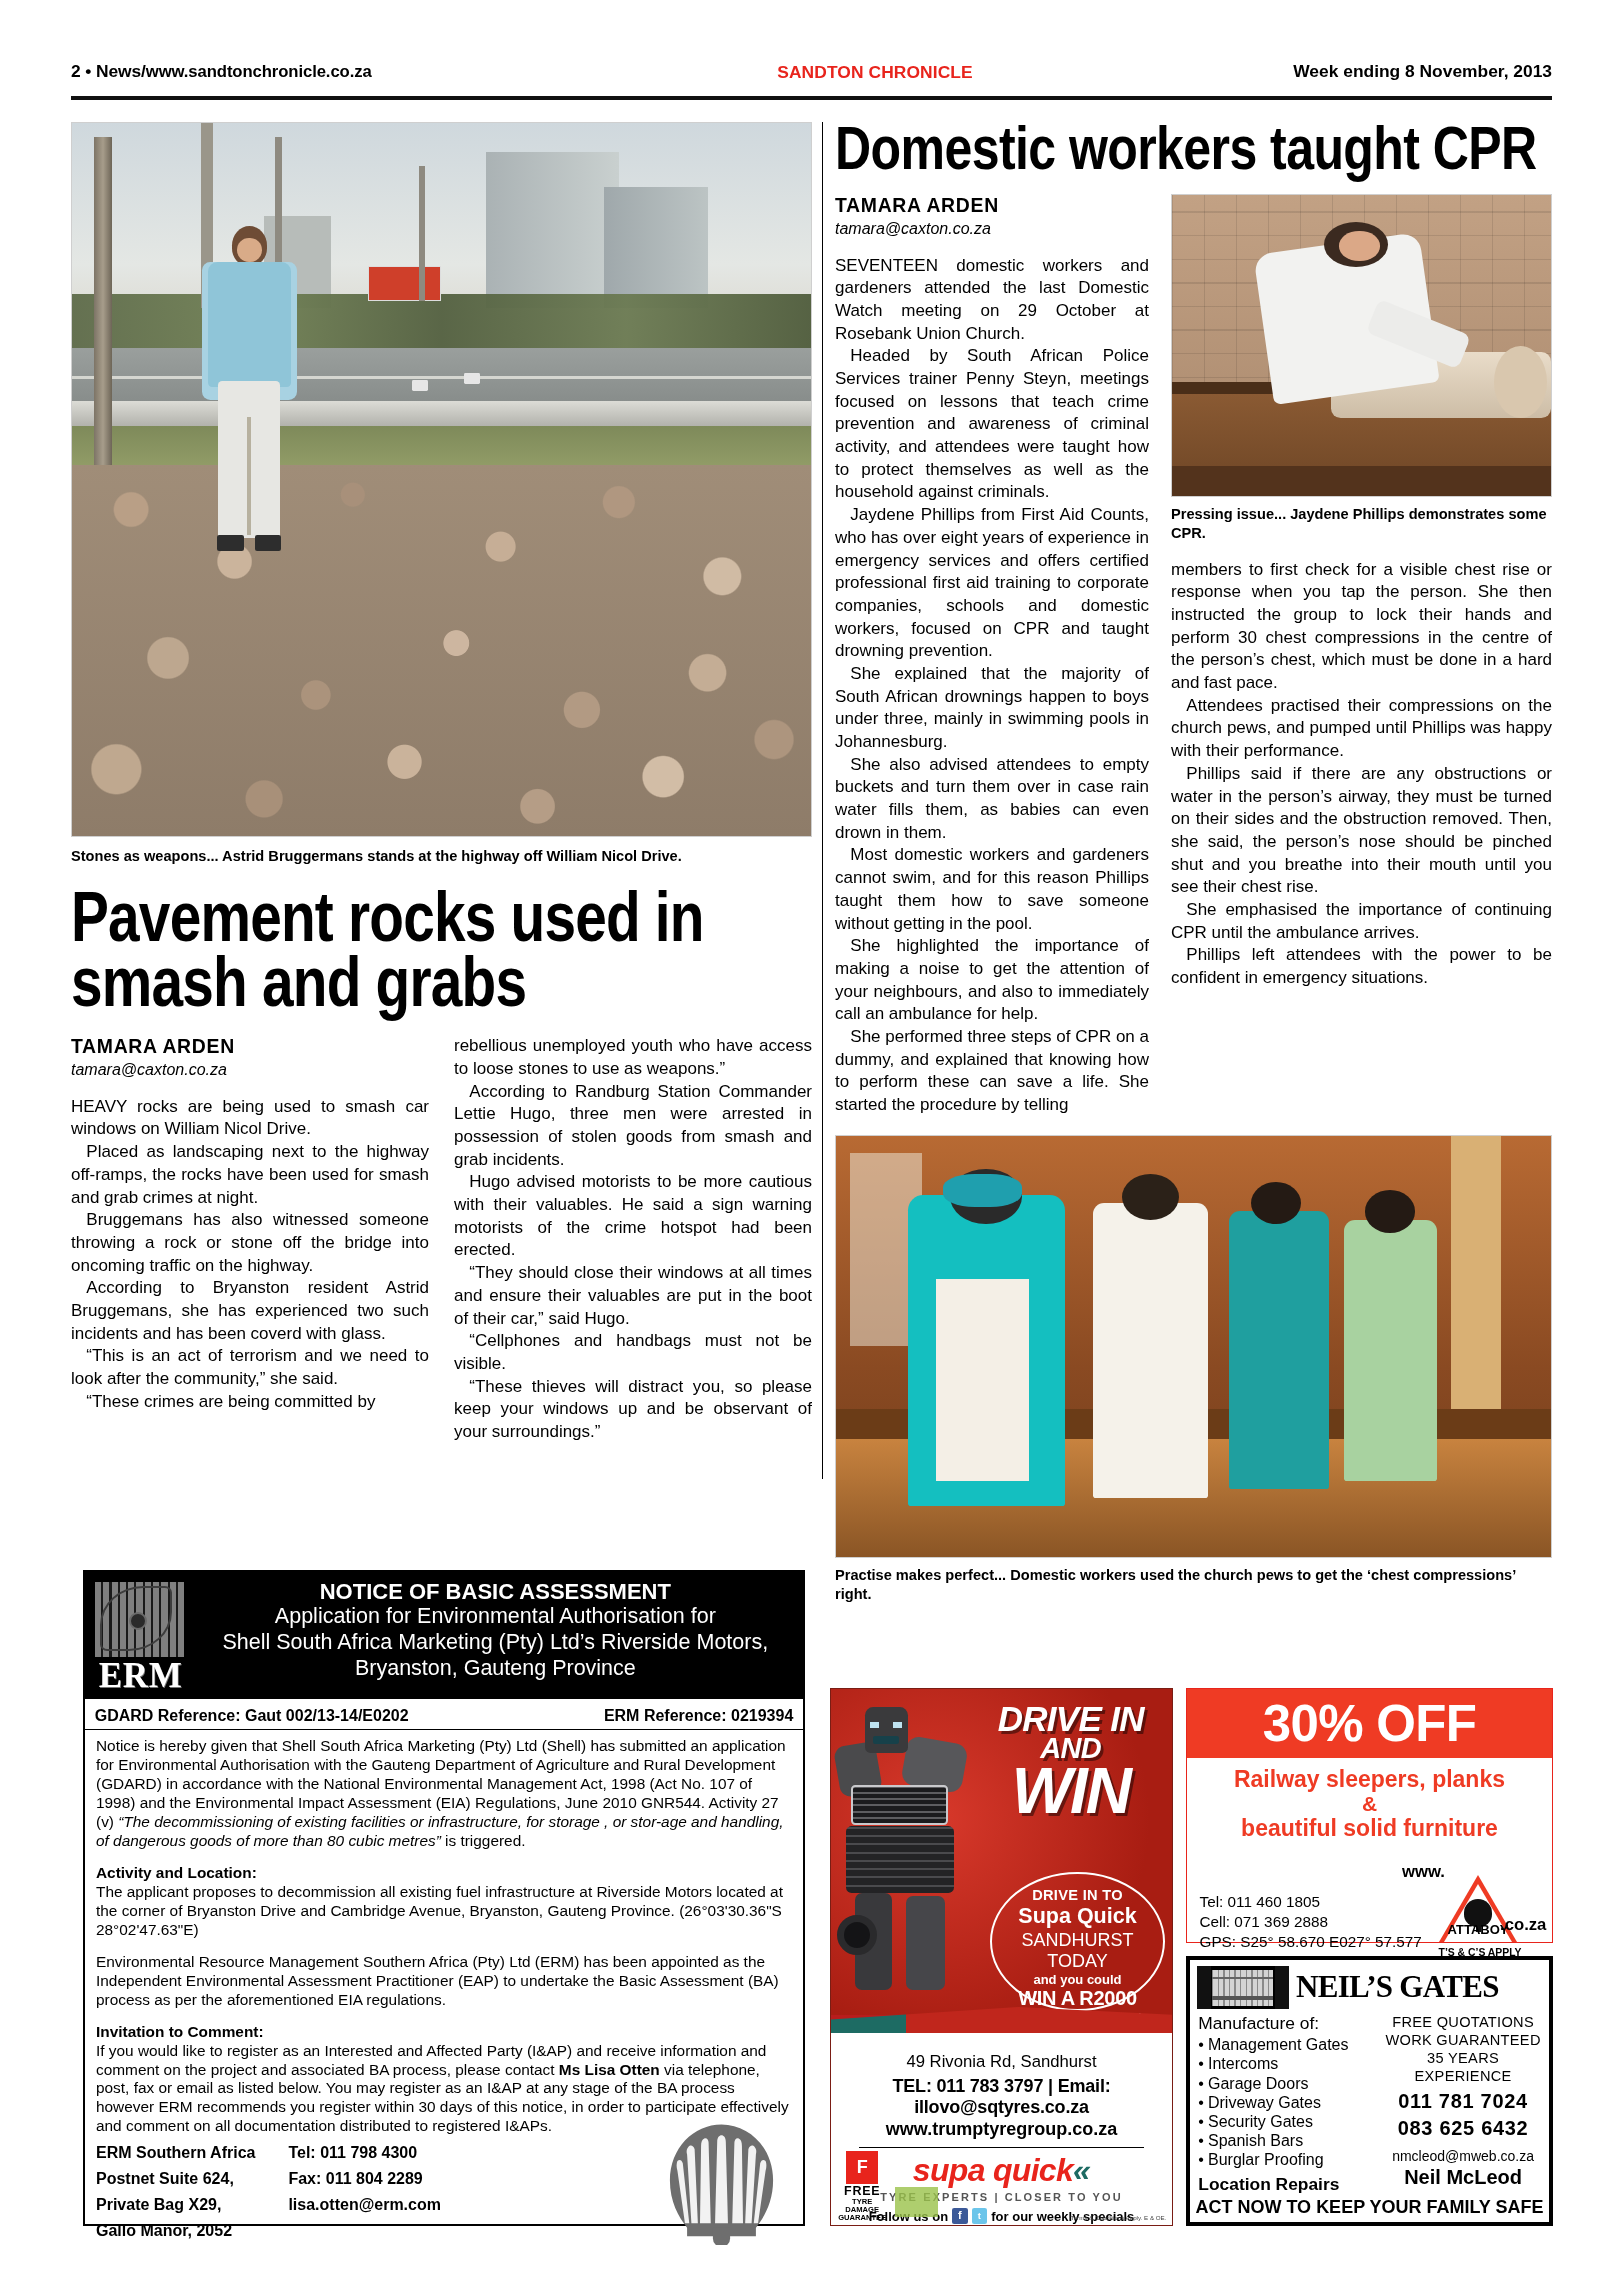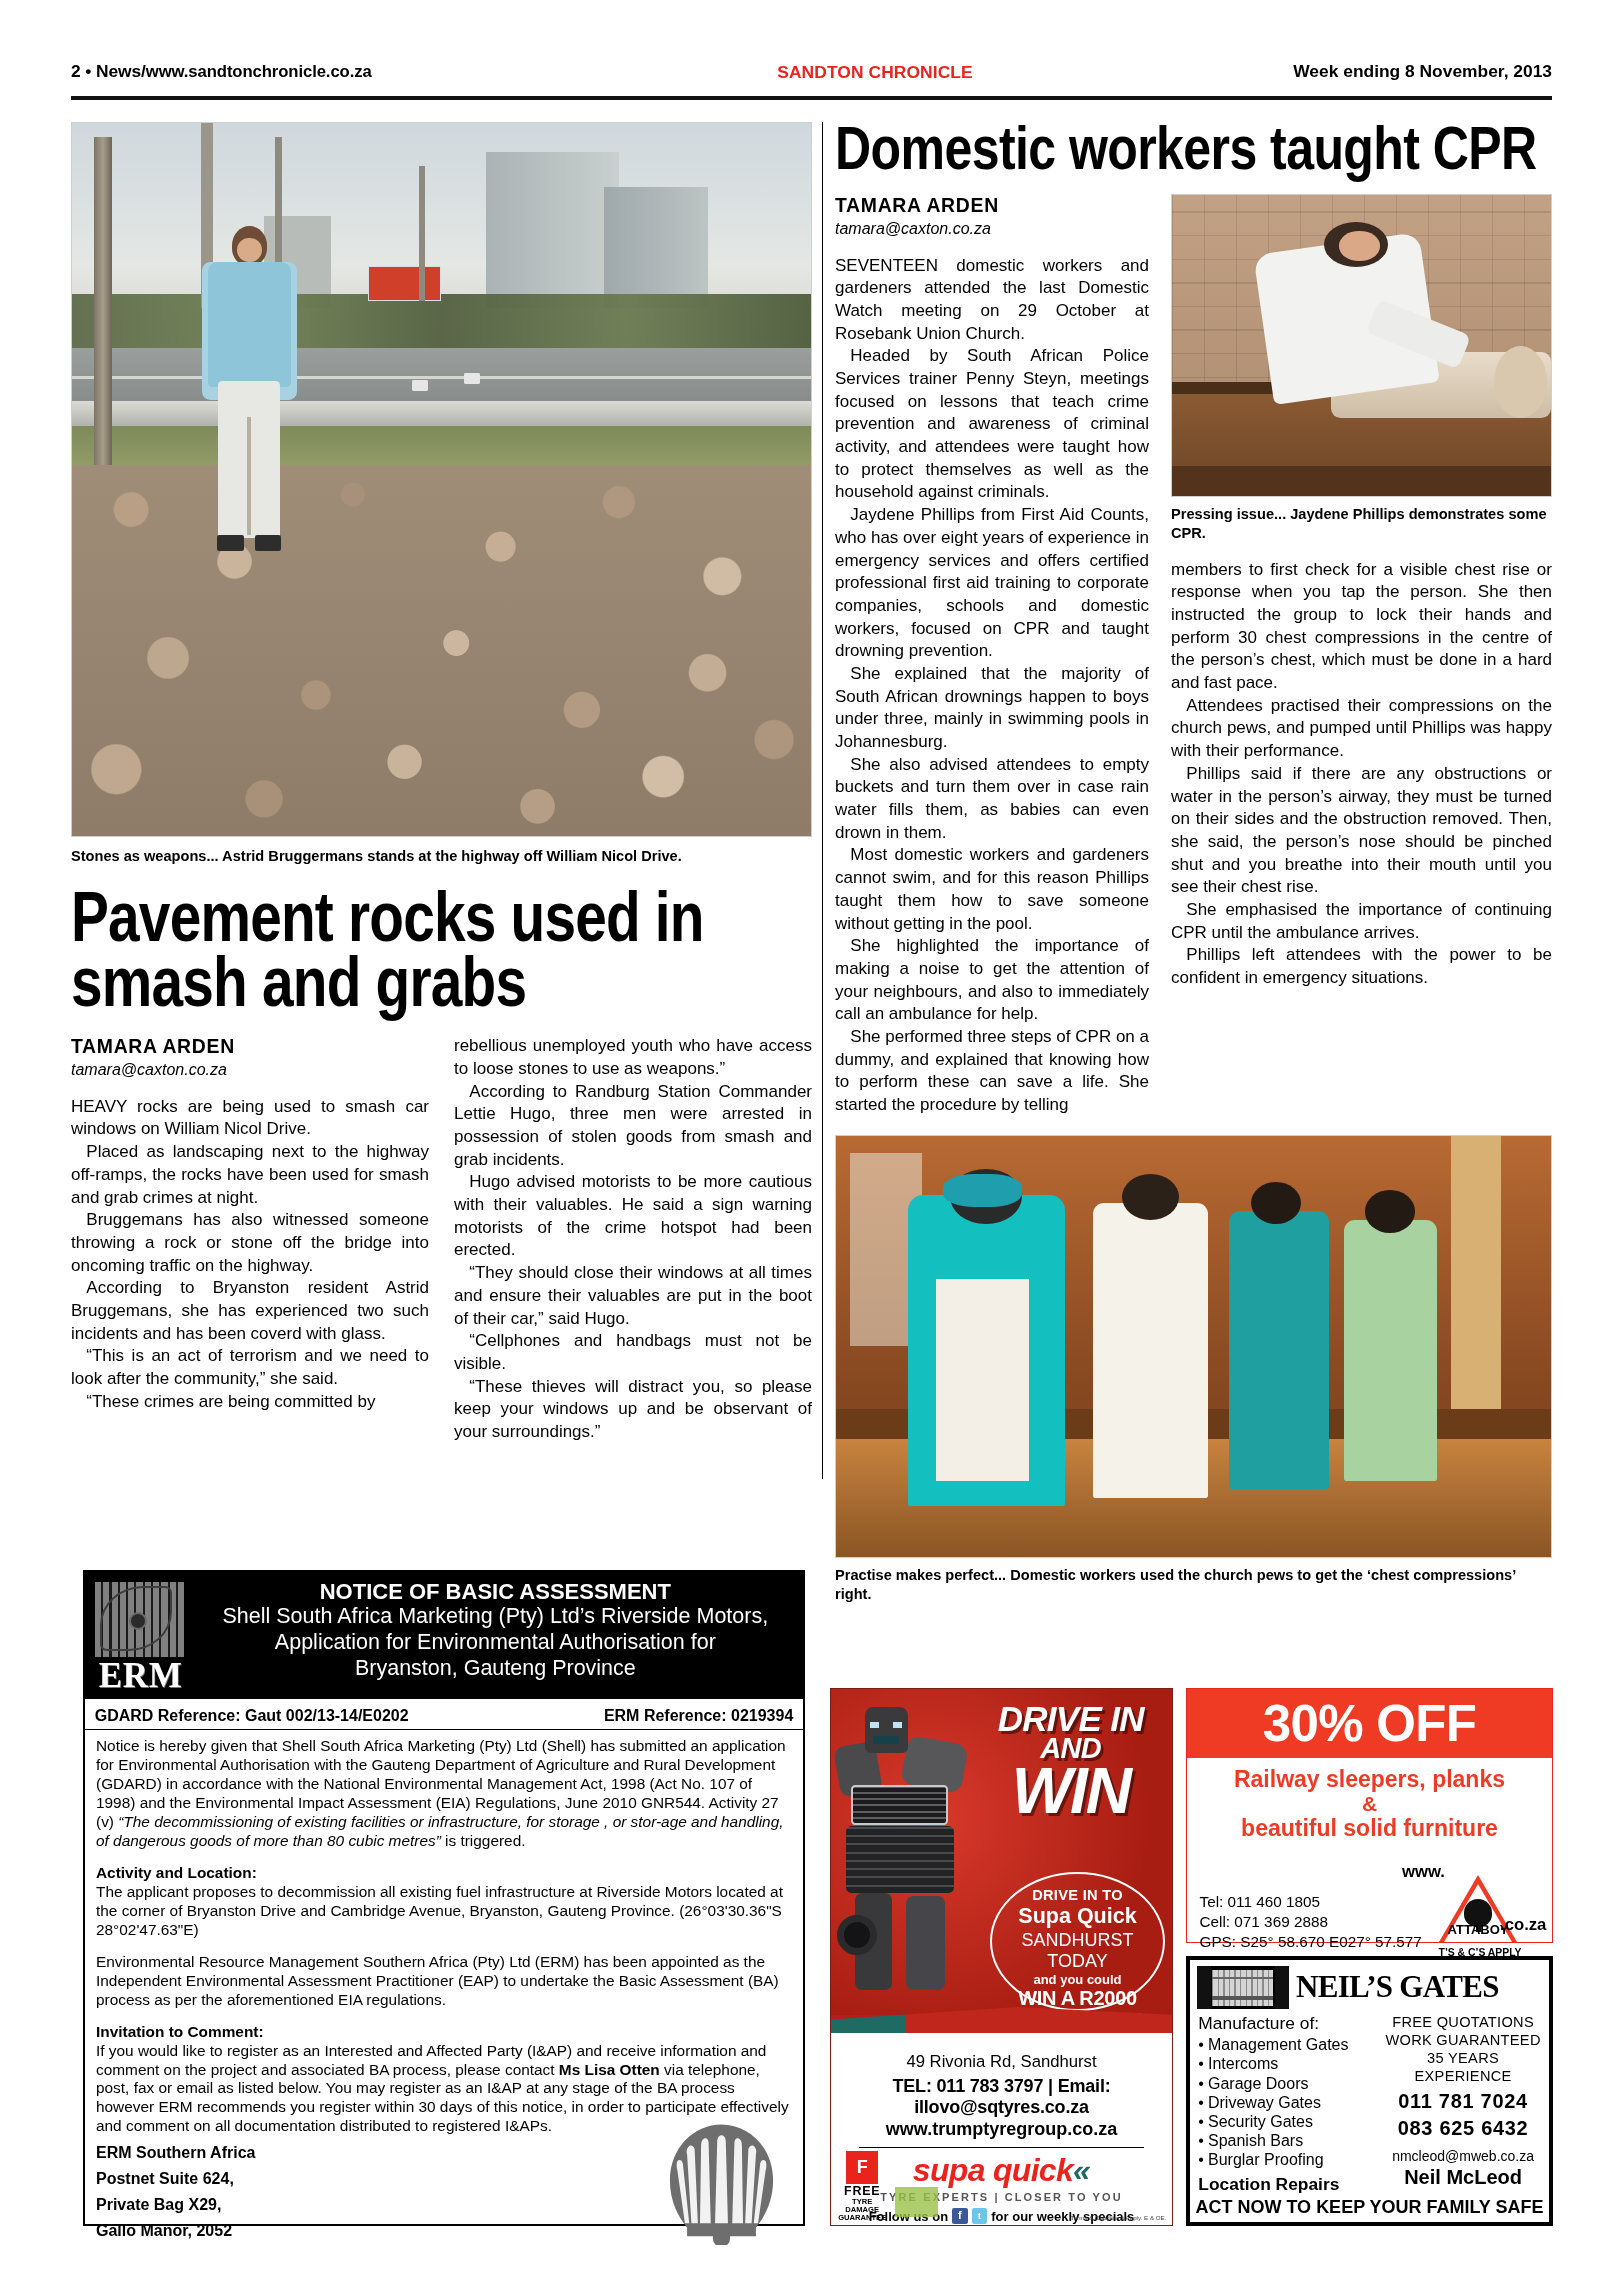--- a/index.html
+++ b/index.html
@@ -439,22 +439,22 @@
 <div id="ad-erm">
   <div id="erm-hdr">
     <div id="erm-logo">
       <div class="grid"></div>
         <div class="swoop"></div>
         <div class="dot"></div>
       <div class="word">ERM</div>
     </div>
     <div id="erm-hdr-text">
       <div class="t1">NOTICE OF BASIC ASSESSMENT</div>
+      <div class="t2">Application for Environmental Authorisation for</div>
       <div class="t2">Shell South Africa Marketing (Pty) Ltd’s Riverside Motors,</div>
-      <div class="t2">Application for Environmental Authorisation for</div>
       <div class="t2">Bryanston, Gauteng Province</div>
     </div>
   </div>
   <div id="erm-refs">
     <span>GDARD Reference: Gaut 002/13-14/E0202</span>
     <span>ERM Reference: 0219394</span>
   </div>
   <div id="erm-body">
     <p><span>Notice is hereby given that Shell South Africa Marketing (Pty) Ltd (Shell) has submitted an application for Environmental Authorisation with the Gauteng Department of Agriculture and Rural Development (GDARD) in accordance with the National Environmental Management Act, 1998 (Act No. 107 of 1998) and the Environmental Impact Assessment (EIA) Regulations, June 2010 GNR544. Activity 27 (v) </span><i>“The decommissioning of existing facilities or infrastructure, for storage , or stor-age and handling, of dangerous goods of more than 80 cubic metres”</i><span> is triggered.</span></p>
     <div class="gap"></div>
@@ -465,20 +465,25 @@
     <div class="gap"></div>
     <p><b>Invitation to Comment:</b></p>
     <p><span>If you would like to register as an Interested and Affected Party (I&amp;AP) and receive information and comment on the project and associated BA process, please contact </span><b>Ms Lisa Otten</b><span> via telephone, post, fax or email as listed below. You may register as an I&amp;AP at any stage of the BA process however ERM recommends you register within 30 days of this notice, in order to participate effectively and comment on all documentation distributed to registered I&amp;APs.</span></p>
 
     <div id="erm-contact">
       <div>
         <div>ERM Southern Africa</div>
         <div>Postnet Suite 624,</div>
         <div>Private Bag X29,</div>
         <div>Gallo Manor, 2052</div>
+      </div>
+      <div>
+        <div>Tel: 011 798 4300</div>
+        <div>Fax: 011 804 2289</div>
+        <div>lisa.otten@erm.com</div>
       </div>
     </div>
 
     <svg id="shell-logo" viewBox="0 0 120 116">
       <g fill="#6e6e6e">
         <path d="M60 4 C86 4 108 26 108 56 C108 76 100 90 92 100 L92 108 L28 108 L28 100 C20 90 12 76 12 56 C12 26 34 4 60 4 Z"></path>
       </g>
       <g fill="#f2f2f2">
         <path d="M60 14 C58 14 56 16 56 20 L54 96 L66 96 L64 20 C64 16 62 14 60 14 Z"></path>
         <path d="M44 17 C42 18 41 20 41 24 L40 96 L50 96 L48 21 C48 18 46 16 44 17 Z"></path>

